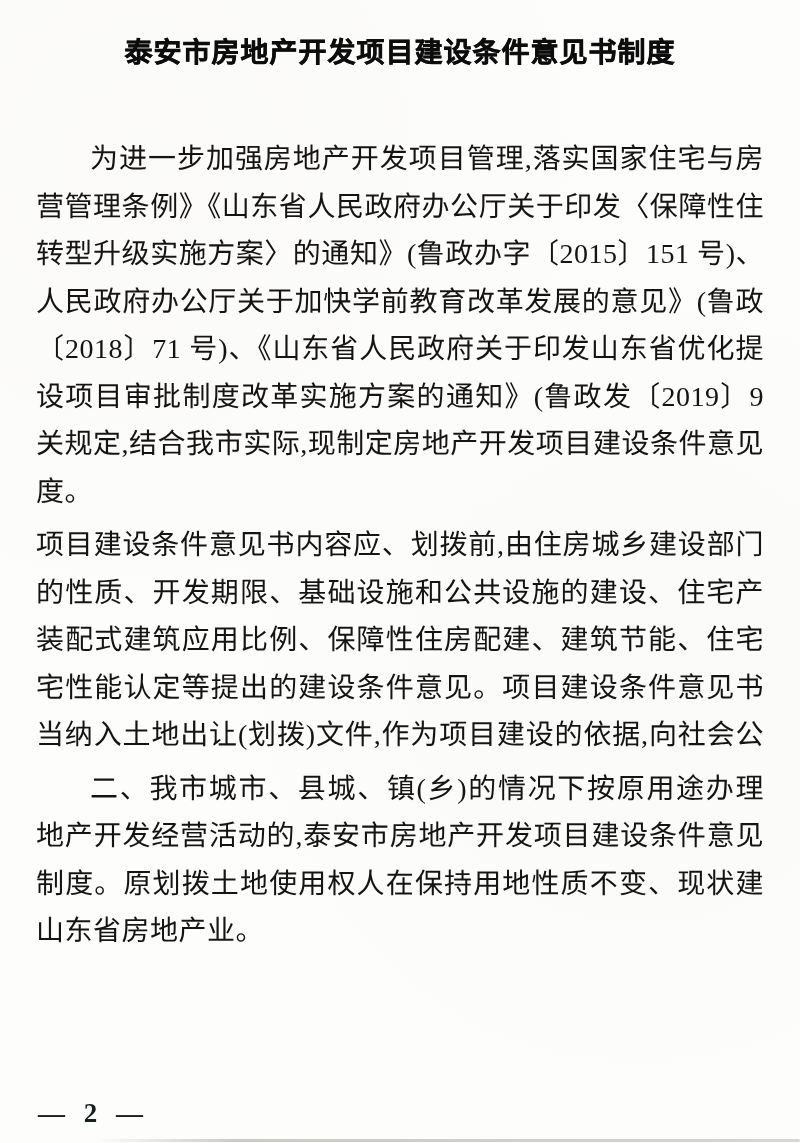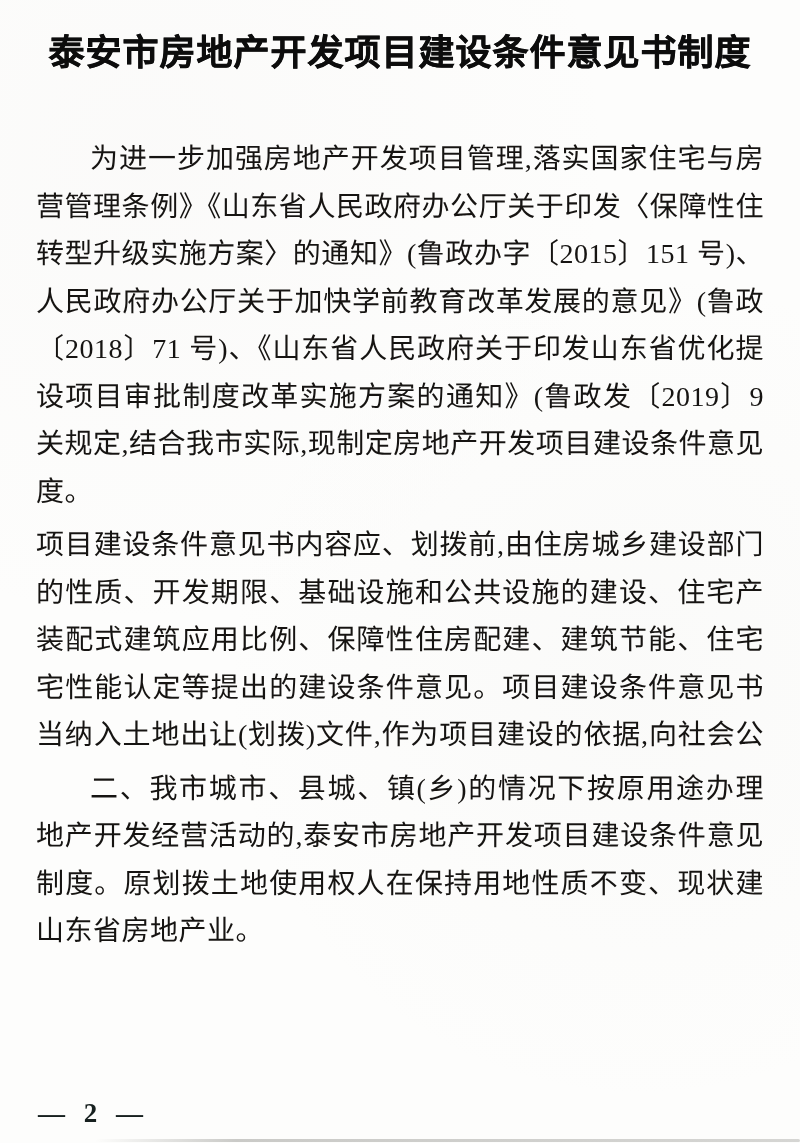--- a/index.html
+++ b/index.html
@@ -22,21 +22,21 @@
       radial-gradient(circle at 18% 14%, rgba(210,200,200,0.05), transparent 40%),
       radial-gradient(circle at 80% 60%, rgba(200,200,195,0.05), transparent 45%),
       #fdfdfc;
   }
   .doc-title {
     margin: 0 30px;
     padding-top: 27px;
     height: 52px;
     line-height: 52px;
     text-align: center;
-    font-size: 36px;
+    font-size: 28px;
     font-weight: 700;
     letter-spacing: 1px;
     color: #0d0d0d;
     font-family: "DejaVu Sans", "Liberation Sans", sans-serif;
     -webkit-text-stroke: 0.5px #0d0d0d;
   }
   .content {
     margin-top: 56px;
     padding: 0 36px;
     color: #161412;

